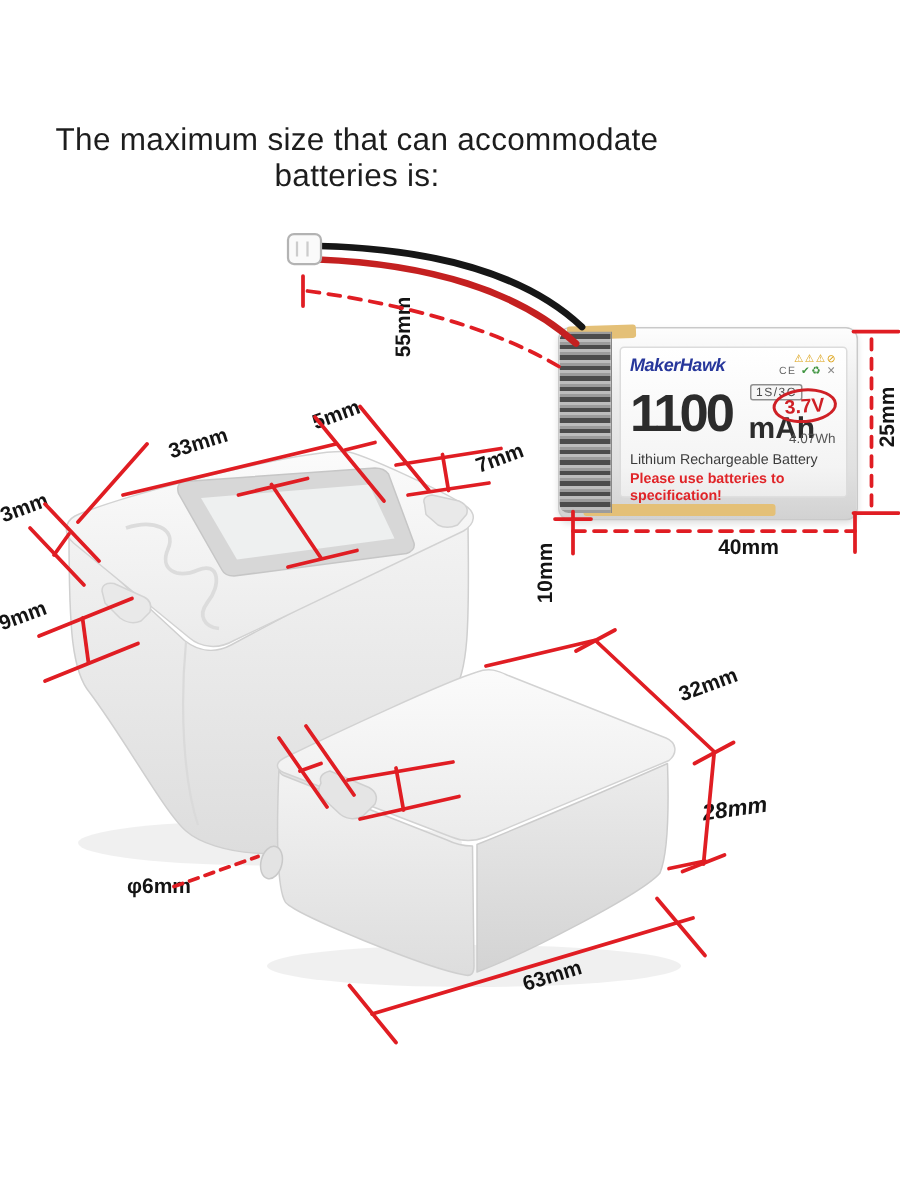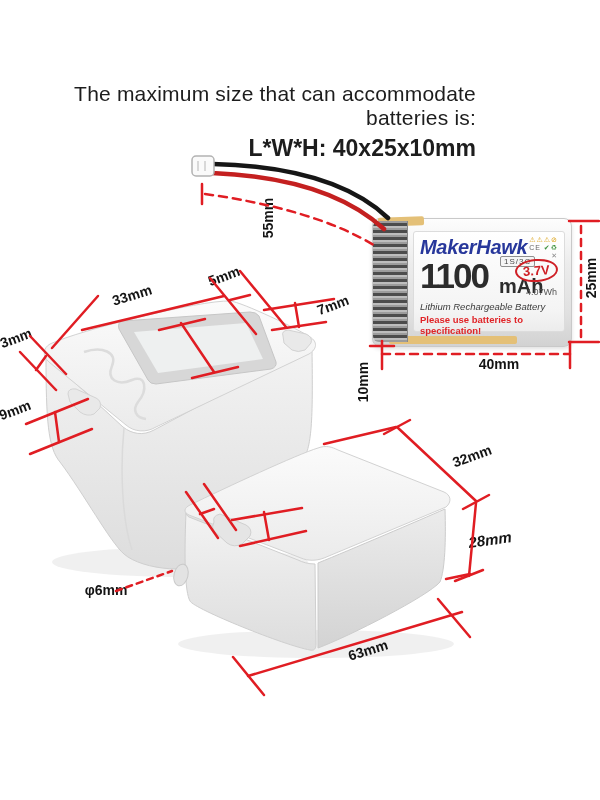--- a/index.html
+++ b/index.html
@@ -1,21 +1,21 @@
 <!DOCTYPE html>
 <html><head>
 <meta charset="utf-8">
 <style>
   html,body{margin:0;padding:0;}
   body{width:600px;height:800px;background:#ffffff;position:relative;overflow:hidden;
        font-family:"Liberation Sans", sans-serif;}
   .page{position:absolute;left:0;top:0;width:600px;height:800px;}
 
   
-  .title-wrap{position:absolute;left:0;top:82px;width:476px;text-align:right;color:#1d1d1d;}
+  .title-wrap{position:absolute;left:0;top:82px;width:476px;text-align:center;color:#1d1d1d;}
   .title-line1{font-size:21px;font-weight:400;letter-spacing:.2px;}
   .title-line2{font-size:23px;font-weight:700;margin-top:5px;}
 
   
   .dim{position:absolute;width:46px;height:16px;line-height:16px;text-align:center;
        font-size:14px;font-weight:700;color:#141414;white-space:nowrap;}
   .dim.small{width:36px;}
   .dim.wide{width:56px;}
   .rot-m90{transform:rotate(-90deg);}
   .rot-m20{transform:rotate(-20deg);}
@@ -36,44 +36,43 @@
     background:repeating-linear-gradient(180deg,#9c9c9c 0 2px,#4c4c4c 2px 5px,#bdbdbd 5px 7px);
     border-right:1px solid #888;}
   .tape-top{position:absolute;left:5px;top:-2px;width:46px;height:9px;background:#e4c077;
     border-radius:2px;transform:rotate(-2deg);}
   .tape-bottom{position:absolute;left:16px;top:117px;width:128px;height:8px;background:#e4c077;
     border-radius:2px;}
   .bat-label{position:absolute;left:40px;top:12px;width:152px;height:101px;border-radius:3px;
     background:linear-gradient(180deg,#ffffff 0%,#f4f4f4 80%,#ececec 100%);
     border:1px solid #dcdcdc;box-sizing:border-box;padding:4px 6px 0 6px;}
   .brand-row{display:flex;justify-content:space-between;align-items:flex-start;height:20px;}
-  .brand{font-size:20px;font-weight:700;font-style:italic;color:#27379b;letter-spacing:-.3px;}
+  .brand{font-size:12px;font-weight:700;font-style:italic;color:#27379b;letter-spacing:-.3px;}
   .certs{text-align:right;font-size:7px;line-height:8px;letter-spacing:1px;}
   .cert-r1{color:#dba013;}
   .cert-ce{color:#666;} .cert-green{color:#3f9440;} .cert-x{color:#8a8a8a;}
   .cap-row{position:relative;height:44px;}
   .cap-num{position:absolute;left:0;top:0;font-size:35px;font-weight:700;color:#2c2c2c;
     letter-spacing:-2px;font-family:"Liberation Sans", sans-serif;line-height:40px;}
   .cap-unit{position:absolute;left:79px;top:19px;font-size:20px;font-weight:700;color:#2c2c2c;}
   .cap-badge{position:absolute;left:80px;top:0;border:1px solid #8f8f8f;border-radius:2px;
     font-size:8px;padding:0 3px;color:#4a4a4a;letter-spacing:1px;background:#f6f6f6;}
   .volt-oval{position:absolute;right:0;top:3px;border:2px solid #cf2026;border-radius:50%;
     color:#cf2026;font-size:13px;font-weight:700;padding:2px 6px;transform:rotate(-4deg);}
   .watt{position:absolute;right:1px;top:31px;font-size:9px;color:#555;margin-left:48px;}
-  .type-line{font-size:9.5px;color:#3c3c3c;margin-top:1px;font-style:italic;}
+  .type-line{font-size:9.5px;color:#3c3c3c;margin-top:1px;}
   .warn-line{font-size:9.5px;color:#e02428;font-weight:700;margin-top:2px;}
 </style>
 </head>
 <body>
 
 <div class="page">
 
   <div class="title-wrap">
     <div class="title-line1">The maximum size that can accommodate batteries is:</div>
-    <div class="title-line2">L*W*H: 40x25x10mm</div>
   </div>
 
   <svg id="scene-svg" width="600" height="800" viewBox="0 0 600 800">
     <defs>
       <linearGradient id="gTop" x1="0" y1="0" x2="0" y2="1">
         <stop offset="0" stop-color="#fbfbfb"></stop>
           <stop offset="1" stop-color="#ebebeb"></stop>
       </linearGradient>
       <linearGradient id="gLeft" x1="0" y1="0" x2="0" y2="1">
         <stop offset="0" stop-color="#f3f3f3"></stop>

